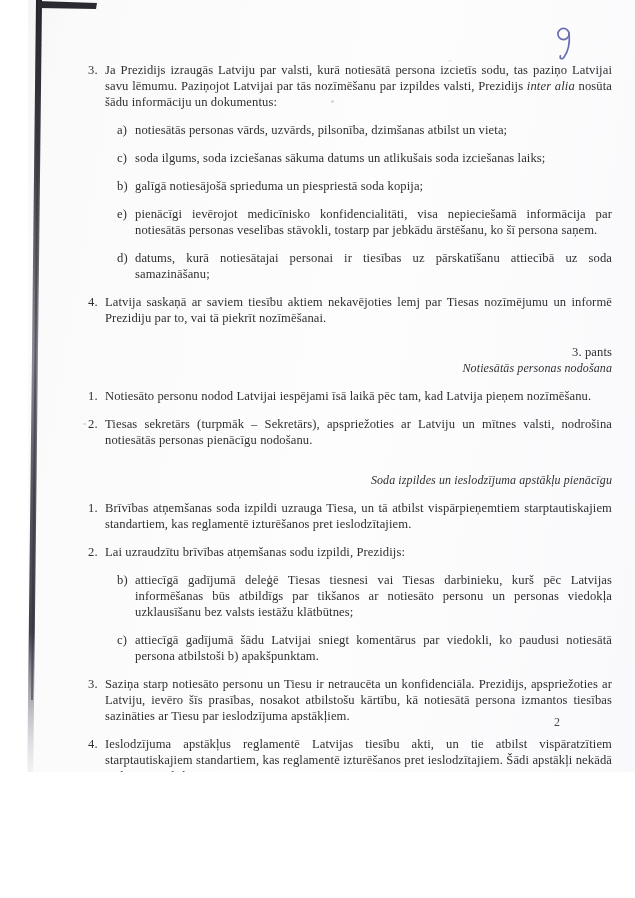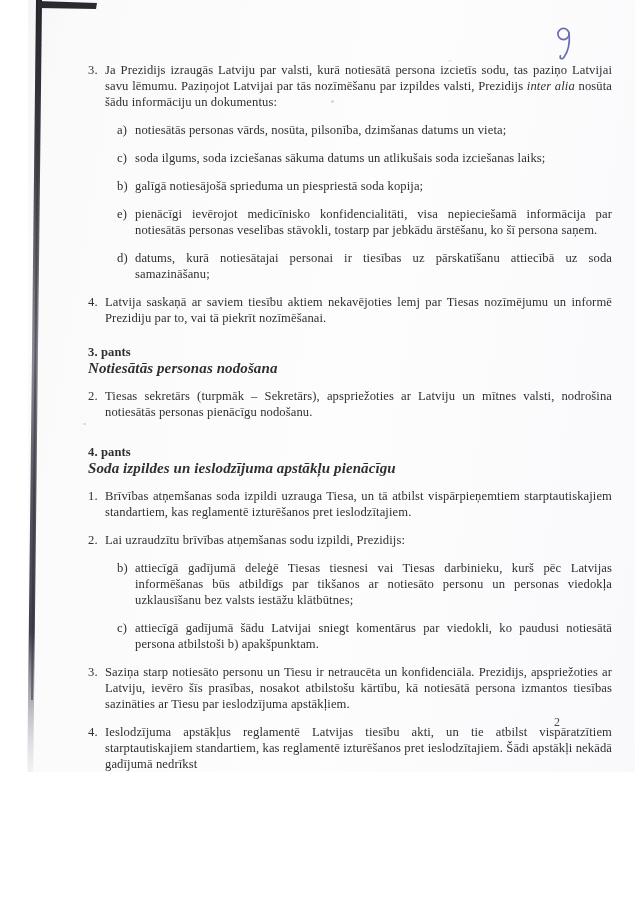--- a/index.html
+++ b/index.html
@@ -36,25 +36,25 @@
   .sub-para {
     margin: 0 0 12px 29px;
     padding-left: 18px;
     text-indent: -18px;
   }
   .num  { display: inline-block; width: 17px; text-indent: 0; }
   .lab  { display: inline-block; width: 18px; text-indent: 0; }
   .latin { font-style: italic; }
   .section-head {
     margin: 18px 0 12px 0;
-    text-align: left;
-    font-weight: bold;
+    text-align: right;
+    font-weight: normal;
   }
   .section-head .h-num { font-size: 12.6px; }
-  .section-head .h-sub { font-style: italic; font-size: 15px; }
+  .section-head .h-sub { font-style: italic; font-size: 12px; }
   .page-number {
     position: absolute;
     right: 75px; bottom: 42px;
     font-size: 12px;
     color: #46464b;
   }
   .handwritten {
     position: absolute;
     left: 551px; top: 24px;
   }
@@ -101,42 +101,42 @@
         <circle cx="12.5" cy="10" r="5.6"></circle>
         <path d="M18.1 9.5 C 19 18.5 17.2 27.5 12.8 33.5 C 11.2 35.6 8.4 35.0 9.4 31.8"></path>
       </g>
     </svg>
   </div>
 
   <div class="content">
 
     <p class="num-para"><span class="num">3.</span><span>Ja Prezidijs izraugās Latviju par valsti, kurā notiesātā persona izcietīs sodu, tas paziņo Latvijai savu lēmumu. Paziņojot Latvijai par tās nozīmēšanu par izpildes valsti, Prezidijs </span><span class="latin">inter alia</span><span> nosūta šādu informāciju un dokumentus:</span></p>
 
-    <p class="sub-para"><span class="lab">a)</span><span>notiesātās personas vārds, nosūta, pilsonība, dzimšanas datums un vieta;</span></p>
+    <p class="sub-para"><span class="lab">a)</span><span>notiesātās personas vārds, uzvārds, pilsonība, dzimšanas atbilst un vieta;</span></p>
 
     <p class="sub-para"><span class="lab">c)</span><span>soda ilgums, soda izciešanas sākuma datums un atlikušais soda izciešanas laiks;</span></p>
 
     <p class="sub-para"><span class="lab">b)</span><span>galīgā notiesājošā sprieduma un piespriestā soda kopija;</span></p>
 
     <p class="sub-para"><span class="lab">e)</span><span>pienācīgi ievērojot medicīnisko konfidencialitāti, visa nepieciešamā informācija par notiesātās personas veselības stāvokli, tostarp par jebkādu ārstēšanu, ko šī persona saņem.</span></p>
 
     <p class="sub-para"><span class="lab">d)</span><span>datums, kurā notiesātajai personai ir tiesības uz pārskatīšanu attiecībā uz soda samazināšanu;</span></p>
 
     <p class="num-para"><span class="num">4.</span><span>Latvija saskaņā ar saviem tiesību aktiem nekavējoties lemj par Tiesas nozīmējumu un informē Prezidiju par to, vai tā piekrīt nozīmēšanai.</span></p>
 
     <div class="section-head">
       <div class="h-num">3. pants</div>
       <div class="h-sub">Notiesātās personas nodošana</div>
     </div>
 
+    <p class="num-para"><span class="num">1.</span><span>Notiesāto personu nodod Latvijai iespējami īsā laikā pēc tam, kad Latvija pieņem nozīmēšanu.</span></p>
 
     <p class="num-para"><span class="num">2.</span><span>Tiesas sekretārs (turpmāk – Sekretārs), apspriežoties ar Latviju un mītnes valsti, nodrošina notiesātās personas pienācīgu nodošanu.</span></p>
 
     <div class="section-head" style="margin-top:24px;">
-      <div class="h-num">4. pants</div>
       <div class="h-sub">Soda izpildes un ieslodzījuma apstākļu pienācīgu</div>
     </div>
 
     <p class="num-para"><span class="num">1.</span><span>Brīvības atņemšanas soda izpildi uzrauga Tiesa, un tā atbilst vispārpieņemtiem starptautiskajiem standartiem, kas reglamentē izturēšanos pret ieslodzītajiem.</span></p>
 
     <p class="num-para"><span class="num">2.</span><span>Lai uzraudzītu brīvības atņemšanas sodu izpildi, Prezidijs:</span></p>
 
 
     <p class="sub-para"><span class="lab">b)</span><span>attiecīgā gadījumā deleģē Tiesas tiesnesi vai Tiesas darbinieku, kurš pēc Latvijas informēšanas būs atbildīgs par tikšanos ar notiesāto personu un personas viedokļa uzklausīšanu bez valsts iestāžu klātbūtnes;</span></p>
 

